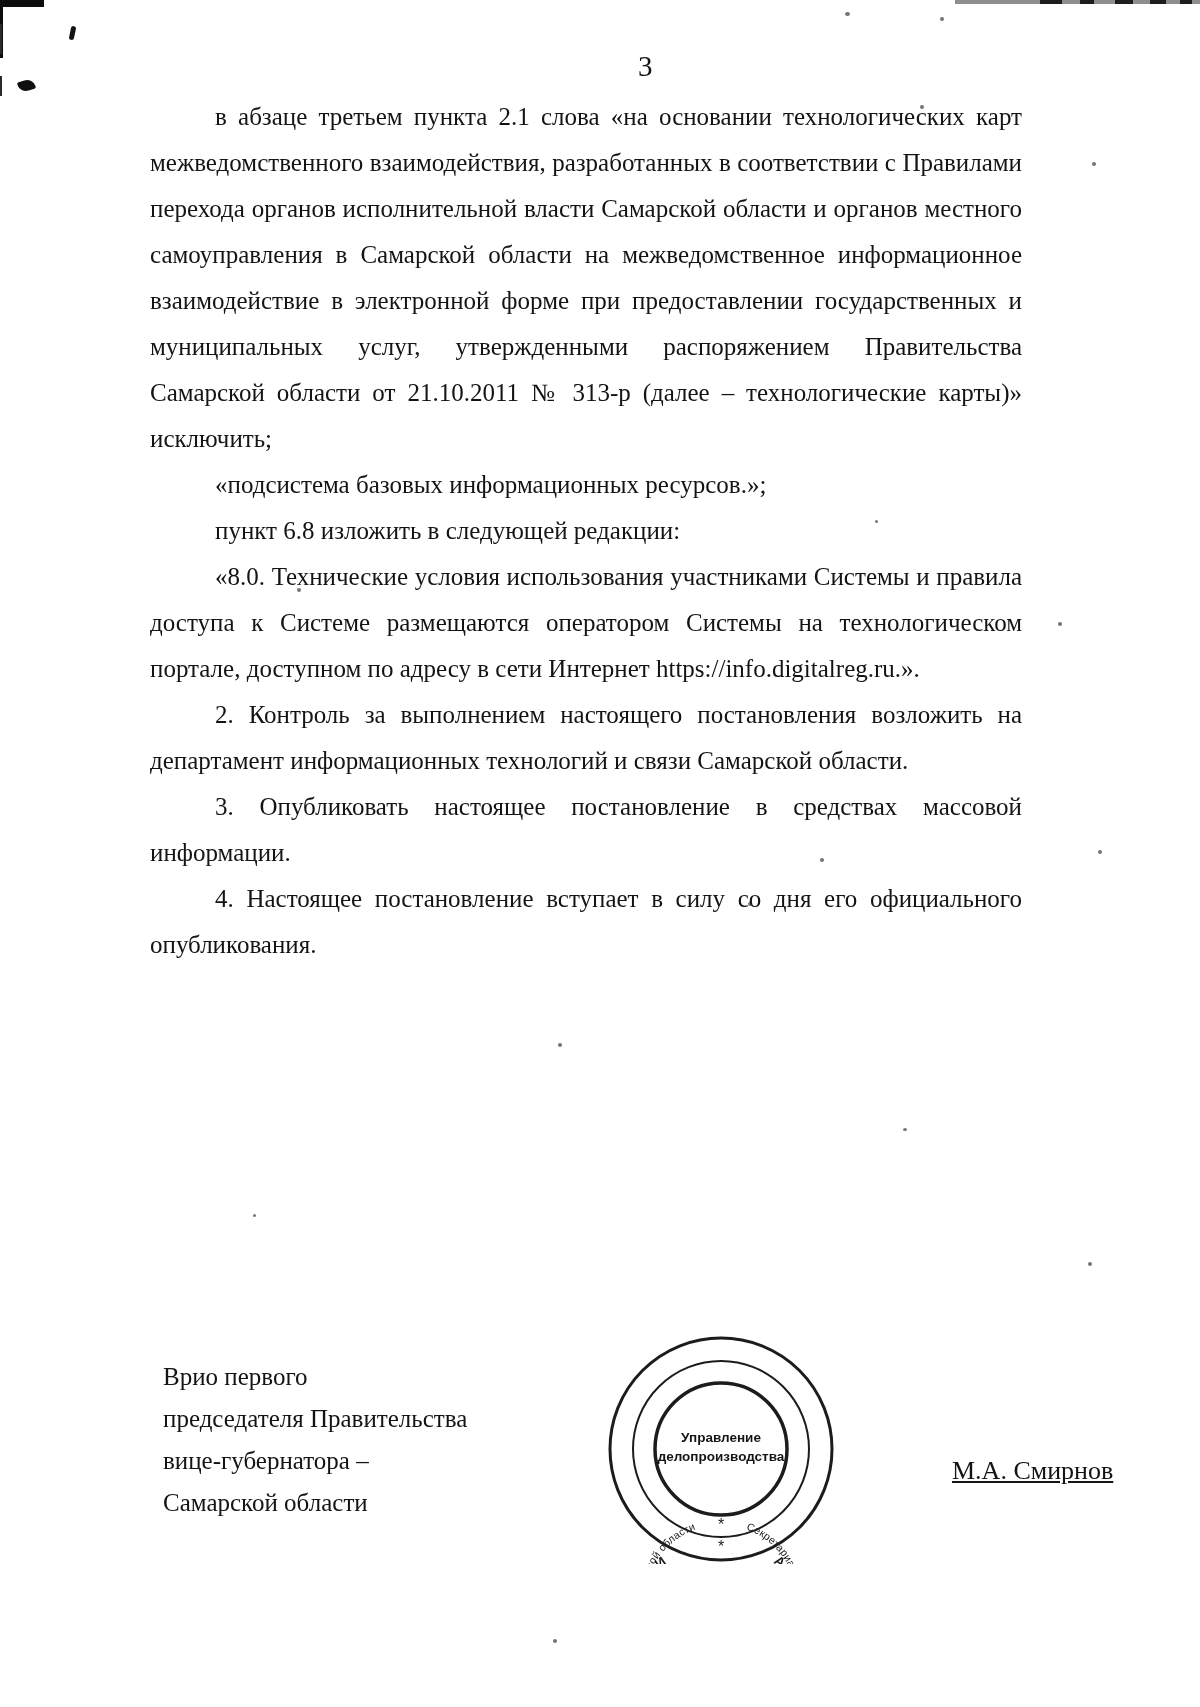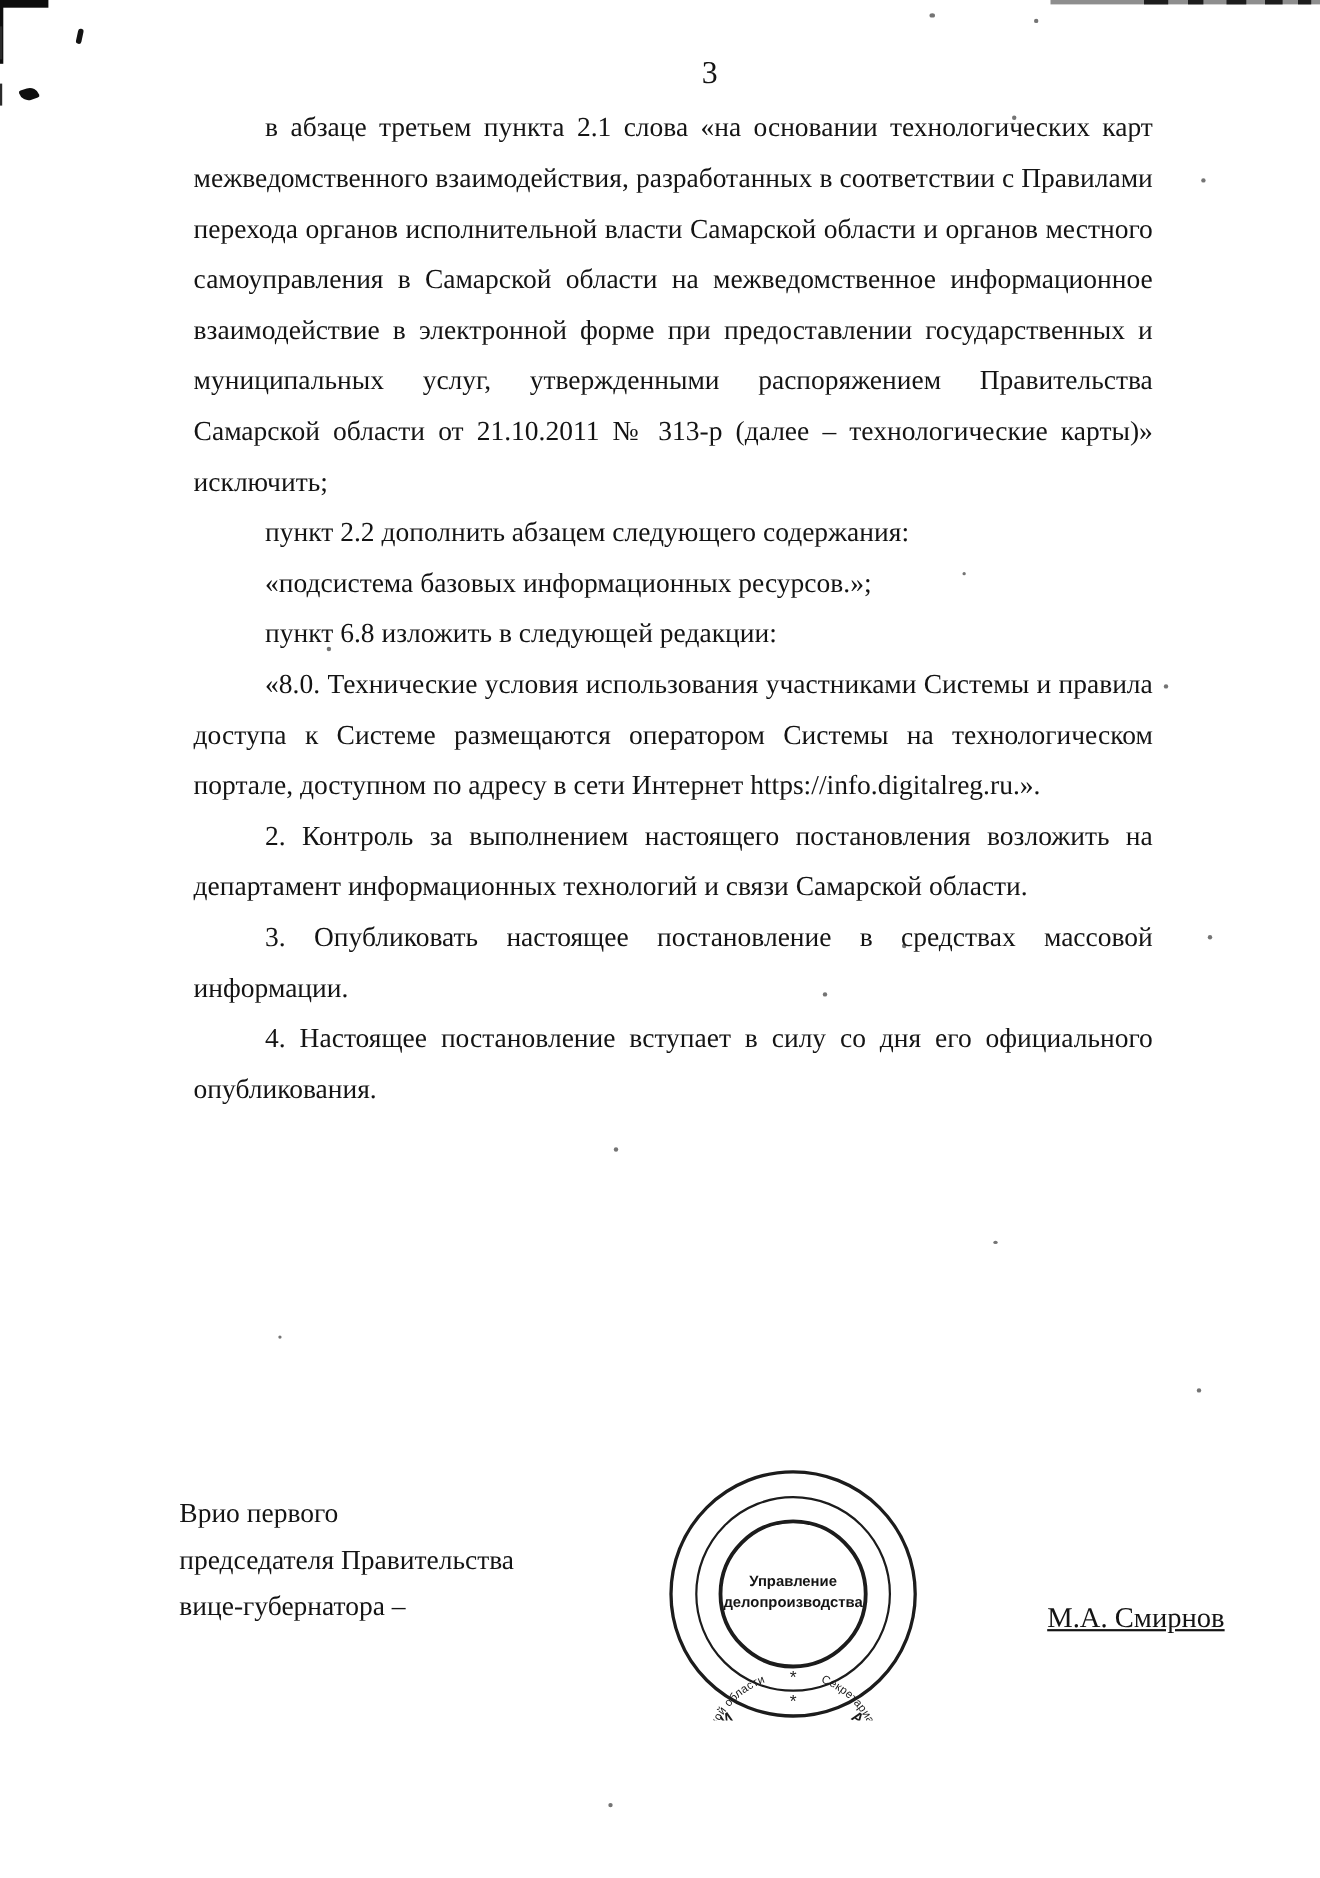--- a/index.html
+++ b/index.html
@@ -14,21 +14,21 @@
   .page { position: absolute; inset: 0; }
 
   .page-number {
     position: absolute;
     left: 638px; top: 50px;
     font-size: 29px;
   }
 
   .doc-body {
     position: absolute;
-    left: 176px; top: 94px;
+    left: 150px; top: 94px;
     width: 872px;
     font-size: 25px;
     line-height: 46px;
     text-align: justify;
   }
   .doc-body p.para {
     margin: 0;
     text-indent: 65px;
   }
 
@@ -86,33 +86,33 @@
 </style>
 </head>
 <body>
 
 <div class="page">
 
   <div class="page-number">3</div>
 
   <div class="doc-body">
       <p class="para">в абзаце третьем пункта 2.1 слова «на основании технологических карт межведомственного взаимодействия, разработанных в соответствии с Правилами перехода органов исполнительной власти Самарской области и органов местного самоуправления в Самарской области на межведомственное информационное взаимодействие в электронной форме при предоставлении государственных и муниципальных услуг, утвержденными распоряжением Правительства Самарской области от 21.10.2011 № 313-р (далее – технологические карты)» исключить;</p>
-      <p class="para">пункт 2.2 дополнить абзацем следующего содержания:</p>
       <p class="para">«подсистема базовых информационных ресурсов.»;</p>
       <p class="para">пункт 6.8 изложить в следующей редакции:</p>
       <p class="para">«8.0. Технические условия использования участниками Системы и правила доступа к Системе размещаются оператором Системы на технологическом портале, доступном по адресу в сети Интернет https://info.digitalreg.ru.».</p>
       <p class="para">2. Контроль за выполнением настоящего постановления возложить на департамент информационных технологий и связи Самарской области.</p>
       <p class="para">3. Опубликовать настоящее постановление в средствах массовой информации.</p>
       <p class="para">4. Настоящее постановление вступает в силу со дня его официального опубликования.</p>
     </div>
 
   <div class="signature-title">
       <div class="sig-line">Врио первого</div>
       <div class="sig-line">председателя Правительства</div>
       <div class="sig-line">вице-губернатора –</div>
+      <div class="sig-line">Самарской области</div>
     </div>
 
   <div class="signatory-name">М.А. Смирнов</div>
 
   <svg class="stamp" viewBox="0 0 230 230" aria-hidden="true">
     <defs>
       <path id="outerArc" d="M 115,214 A 99,99 0 1 1 114.95,214"></path>
       <path id="midArc" d="M 115,191 A 76,76 0 1 1 114.95,191"></path>
     </defs>
     <circle cx="115" cy="115" r="111" fill="none" stroke="#1c1c1c" stroke-width="3"></circle>

